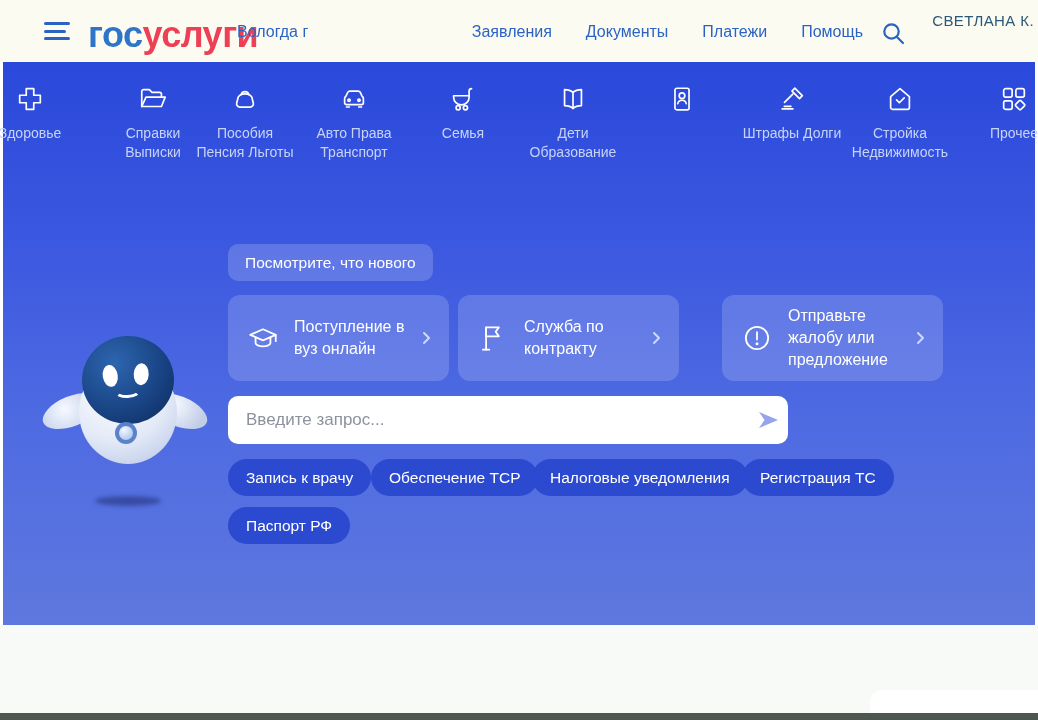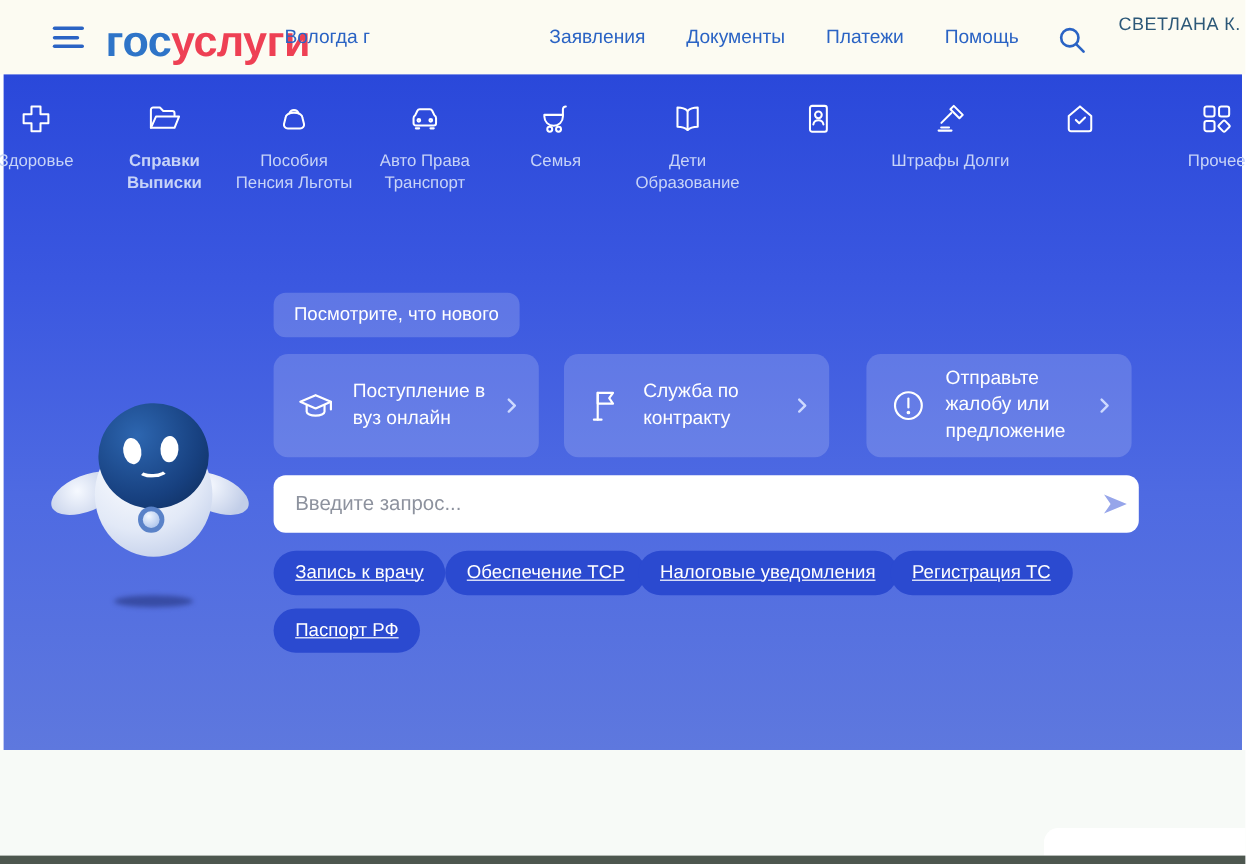--- a/index.html
+++ b/index.html
@@ -9,21 +9,21 @@
   
   .header { position:absolute; left:0; top:0; width:1038px; height:62px; background:#fcfbf2;
             display:flex; align-items:center; }
   .burger { position:absolute; left:44px; top:22px; width:26px; height:20px; cursor:pointer; }
   .burger span { display:block; height:3px; border-radius:2px; background:#2a63c4; margin-bottom:4.5px; }
   .burger span:nth-child(2){ width:22px; }
   .logo { position:absolute; left:88px; top:14px; font-size:36px; font-weight:bold; letter-spacing:-0.5px; cursor:pointer; }
   .logo .p1 { color:#2e74c8; }
   .logo .p2 { color:#ee4054; }
   .location { position:absolute; left:237px; top:23px; font-size:16px; color:#2a63c4; cursor:pointer; }
-  .hnav { position:absolute; right:189px; top:23px; display:flex; gap:34px;margin-left:38px; }
+  .hnav { position:absolute; right:175px; top:23px; display:flex; gap:34px;margin-left:38px; }
   .hnav a { font-size:16px; color:#2a63c4; text-decoration:none; cursor:pointer; white-space:nowrap; }
   .search-btn { position:absolute; right:132px; top:20px; width:26px; height:26px; cursor:pointer; }
   .username { position:absolute; right:4px; top:12px; font-size:15px; color:#2c5878; letter-spacing:.4px; cursor:pointer; white-space:nowrap; }
 
   
   .blue { position:absolute; left:3px; right:3px; top:62px; height:563px;
           background:linear-gradient(180deg,#2a48da 0%, #3a57e0 30%, #4e6ae2 62%, #5e78de 100%); }
 
   
   .cat { position:absolute; top:22px; width:100px; text-align:center; cursor:pointer; }
@@ -35,30 +35,30 @@
               background:rgba(255,255,255,0.18); border-radius:10px; color:#ffffff;
               font-size:15.5px; display:flex; align-items:center; cursor:pointer; }
 
   
   .card { position:absolute; top:233px; width:221px; height:86px; background:rgba(255,255,255,0.17);
           border-radius:12px; display:flex; align-items:center; padding:0 14px 0 18px; cursor:pointer; }
   .card .ctext { flex:1; color:#ffffff; font-size:16px; line-height:1.38; margin-left:14px; }
   .card .chev { flex:0 0 auto; margin-left:4px; }
 
   
-  .searchbar { position:absolute; left:225px; top:334px; width:721px; height:48px; background:#ffffff;
+  .searchbar { position:absolute; left:225px; top:334px; width:560px; height:48px; background:#ffffff;
                border-radius:10px; display:flex; align-items:center; }
   .searchbar input { flex:1; border:none; outline:none; background:transparent; margin-left:18px;
                      font-size:17px; color:#3c4048; font-family:"Liberation Sans", sans-serif; }
   .searchbar input::placeholder { color:#8d929e; }
   .sendbtn { width:40px; height:40px; display:flex; align-items:center; justify-content:center; cursor:pointer; }
 
   
   .chip { position:absolute; height:37px; background:#2b4ad0; border-radius:19px; color:#ffffff;
-          font-size:15.5px; display:flex; align-items:center; padding:0 18px; cursor:pointer; white-space:nowrap;text-decoration:underline; }
+          font-size:15.5px; display:flex; align-items:center; padding:0 18px; cursor:pointer; white-space:nowrap; }
 
   
   .robot { position:absolute; left:40px; top:268px; width:170px; height:185px; cursor:pointer; }
   .robot .wing { position:absolute; width:62px; height:30px; border-radius:50%;
                  background:radial-gradient(circle at 40% 35%, #f6f9ff, #c2cee8 75%); }
   .robot .wing.l { left:-2px; top:66px; transform:rotate(-22deg); }
   .robot .wing.r { right:4px; top:66px; transform:rotate(22deg); }
   .robot .body { position:absolute; left:36px; top:30px; width:98px; height:104px; border-radius:50%;
                  background:radial-gradient(circle at 38% 28%, #ffffff, #e2e9f7 55%, #b9c7e6 95%); }
   .robot .head { position:absolute; left:39px; top:6px; width:92px; height:88px; border-radius:50%;
@@ -113,21 +113,21 @@
 </div>
 
 <div class="blue">
 
   <div class="cat" style="left:-23px;">
     <svg width="30" height="30" viewBox="0 0 32 32" fill="none" stroke="#fff" stroke-width="1.8" stroke-linejoin="round">
         <path d="M12 5h8v7h7v8h-7v7h-8v-7H5v-8h7z"></path>
       </svg>
     <div class="lbl">Здоровье</div>
   </div>
-  <div class="cat" style="left:84px;font-weight:bold;">
+  <div class="cat" style="left:100px;">
     <svg width="30" height="30" viewBox="0 0 32 32" fill="none" stroke="#fff" stroke-width="1.8" stroke-linecap="round" stroke-linejoin="round">
         <path d="M4 24V8a2 2 0 0 1 2-2h6l3 3h8a2 2 0 0 1 2 2v2"></path>
         <path d="M4 24l4.5-10H29l-4 10H4z"></path>
       </svg>
     <div class="lbl">Справки Выписки</div>
   </div>
   <div class="cat" style="left:301px;">
     <svg width="30" height="30" viewBox="0 0 32 32" fill="none" stroke="#fff" stroke-width="1.8" stroke-linecap="round" stroke-linejoin="round">
         <path d="M6 20v-4.5c0-1 .5-2 1.4-2.5l2-4.2c.4-.8 1.2-1.3 2.1-1.3h9c.9 0 1.7.5 2.1 1.3l2 4.2c.9.5 1.4 1.5 1.4 2.5V20a2 2 0 0 1-2 2H8a2 2 0 0 1-2-2z"></path>
         <circle cx="10.7" cy="17.3" r="1.2"></circle>
@@ -173,20 +173,21 @@
         <path d="M5.5 26.5h11.5"></path>
         <path d="M7.8 23.8h7"></path>
       </svg>
     <div class="lbl">Штрафы Долги</div>
   </div>
   <div class="cat" style="left:847px;">
     <svg width="30" height="30" viewBox="0 0 32 32" fill="none" stroke="#fff" stroke-width="1.8" stroke-linecap="round" stroke-linejoin="round">
         <path d="M6 13.5L16 5l10 8.5V25a2 2 0 0 1-2 2H8a2 2 0 0 1-2-2z"></path>
         <path d="M12.3 17l3 3 5.2-5.2"></path>
       </svg>
+    <div class="lbl">Стройка Недвижимость</div>
   </div>
   <div class="cat" style="left:961px;">
     <svg width="30" height="30" viewBox="0 0 32 32" fill="none" stroke="#fff" stroke-width="1.8" stroke-linejoin="round">
         <rect x="5" y="5" width="9" height="9" rx="2"></rect>
         <rect x="18" y="5" width="9" height="9" rx="2"></rect>
         <rect x="5" y="18" width="9" height="9" rx="2"></rect>
         <rect x="18.6" y="18.6" width="7.8" height="7.8" rx="1.5" transform="rotate(45 22.5 22.5)"></rect>
       </svg>
     <div class="lbl">Прочее</div>
   </div>
@@ -212,21 +213,21 @@
     <svg width="34" height="34" viewBox="0 0 32 32" fill="none" stroke="#fff" stroke-width="1.7" stroke-linecap="round" stroke-linejoin="round">
         <path d="M4 13l12-5.2L28 13l-12 5.2z"></path>
         <path d="M9 15.5v5.3c0 1.6 3.1 3 7 3s7-1.4 7-3v-5.3"></path>
         <path d="M28 13v6"></path>
       </svg>
     <div class="ctext">Поступление в вуз онлайн</div>
     <svg class="chev" width="16" height="16" viewBox="0 0 16 16" fill="none" stroke="#cdd9ff" stroke-width="2" stroke-linecap="round" stroke-linejoin="round">
         <path d="M5 3l5 5-5 5"></path>
       </svg>
   </div>
-  <div class="card" style="left:467px;">
+  <div class="card" style="left:455px;">
     <svg width="34" height="34" viewBox="0 0 32 32" fill="none" stroke="#fff" stroke-width="1.7" stroke-linecap="round" stroke-linejoin="round">
         <path d="M9.5 6h12l-3 4.2 3 4.2h-12z"></path>
         <path d="M9.5 6v21"></path>
         <path d="M6.5 27h6"></path>
       </svg>
     <div class="ctext">Служба по контракту</div>
     <svg class="chev" width="16" height="16" viewBox="0 0 16 16" fill="none" stroke="#cdd9ff" stroke-width="2" stroke-linecap="round" stroke-linejoin="round">
         <path d="M5 3l5 5-5 5"></path>
       </svg>
   </div>

